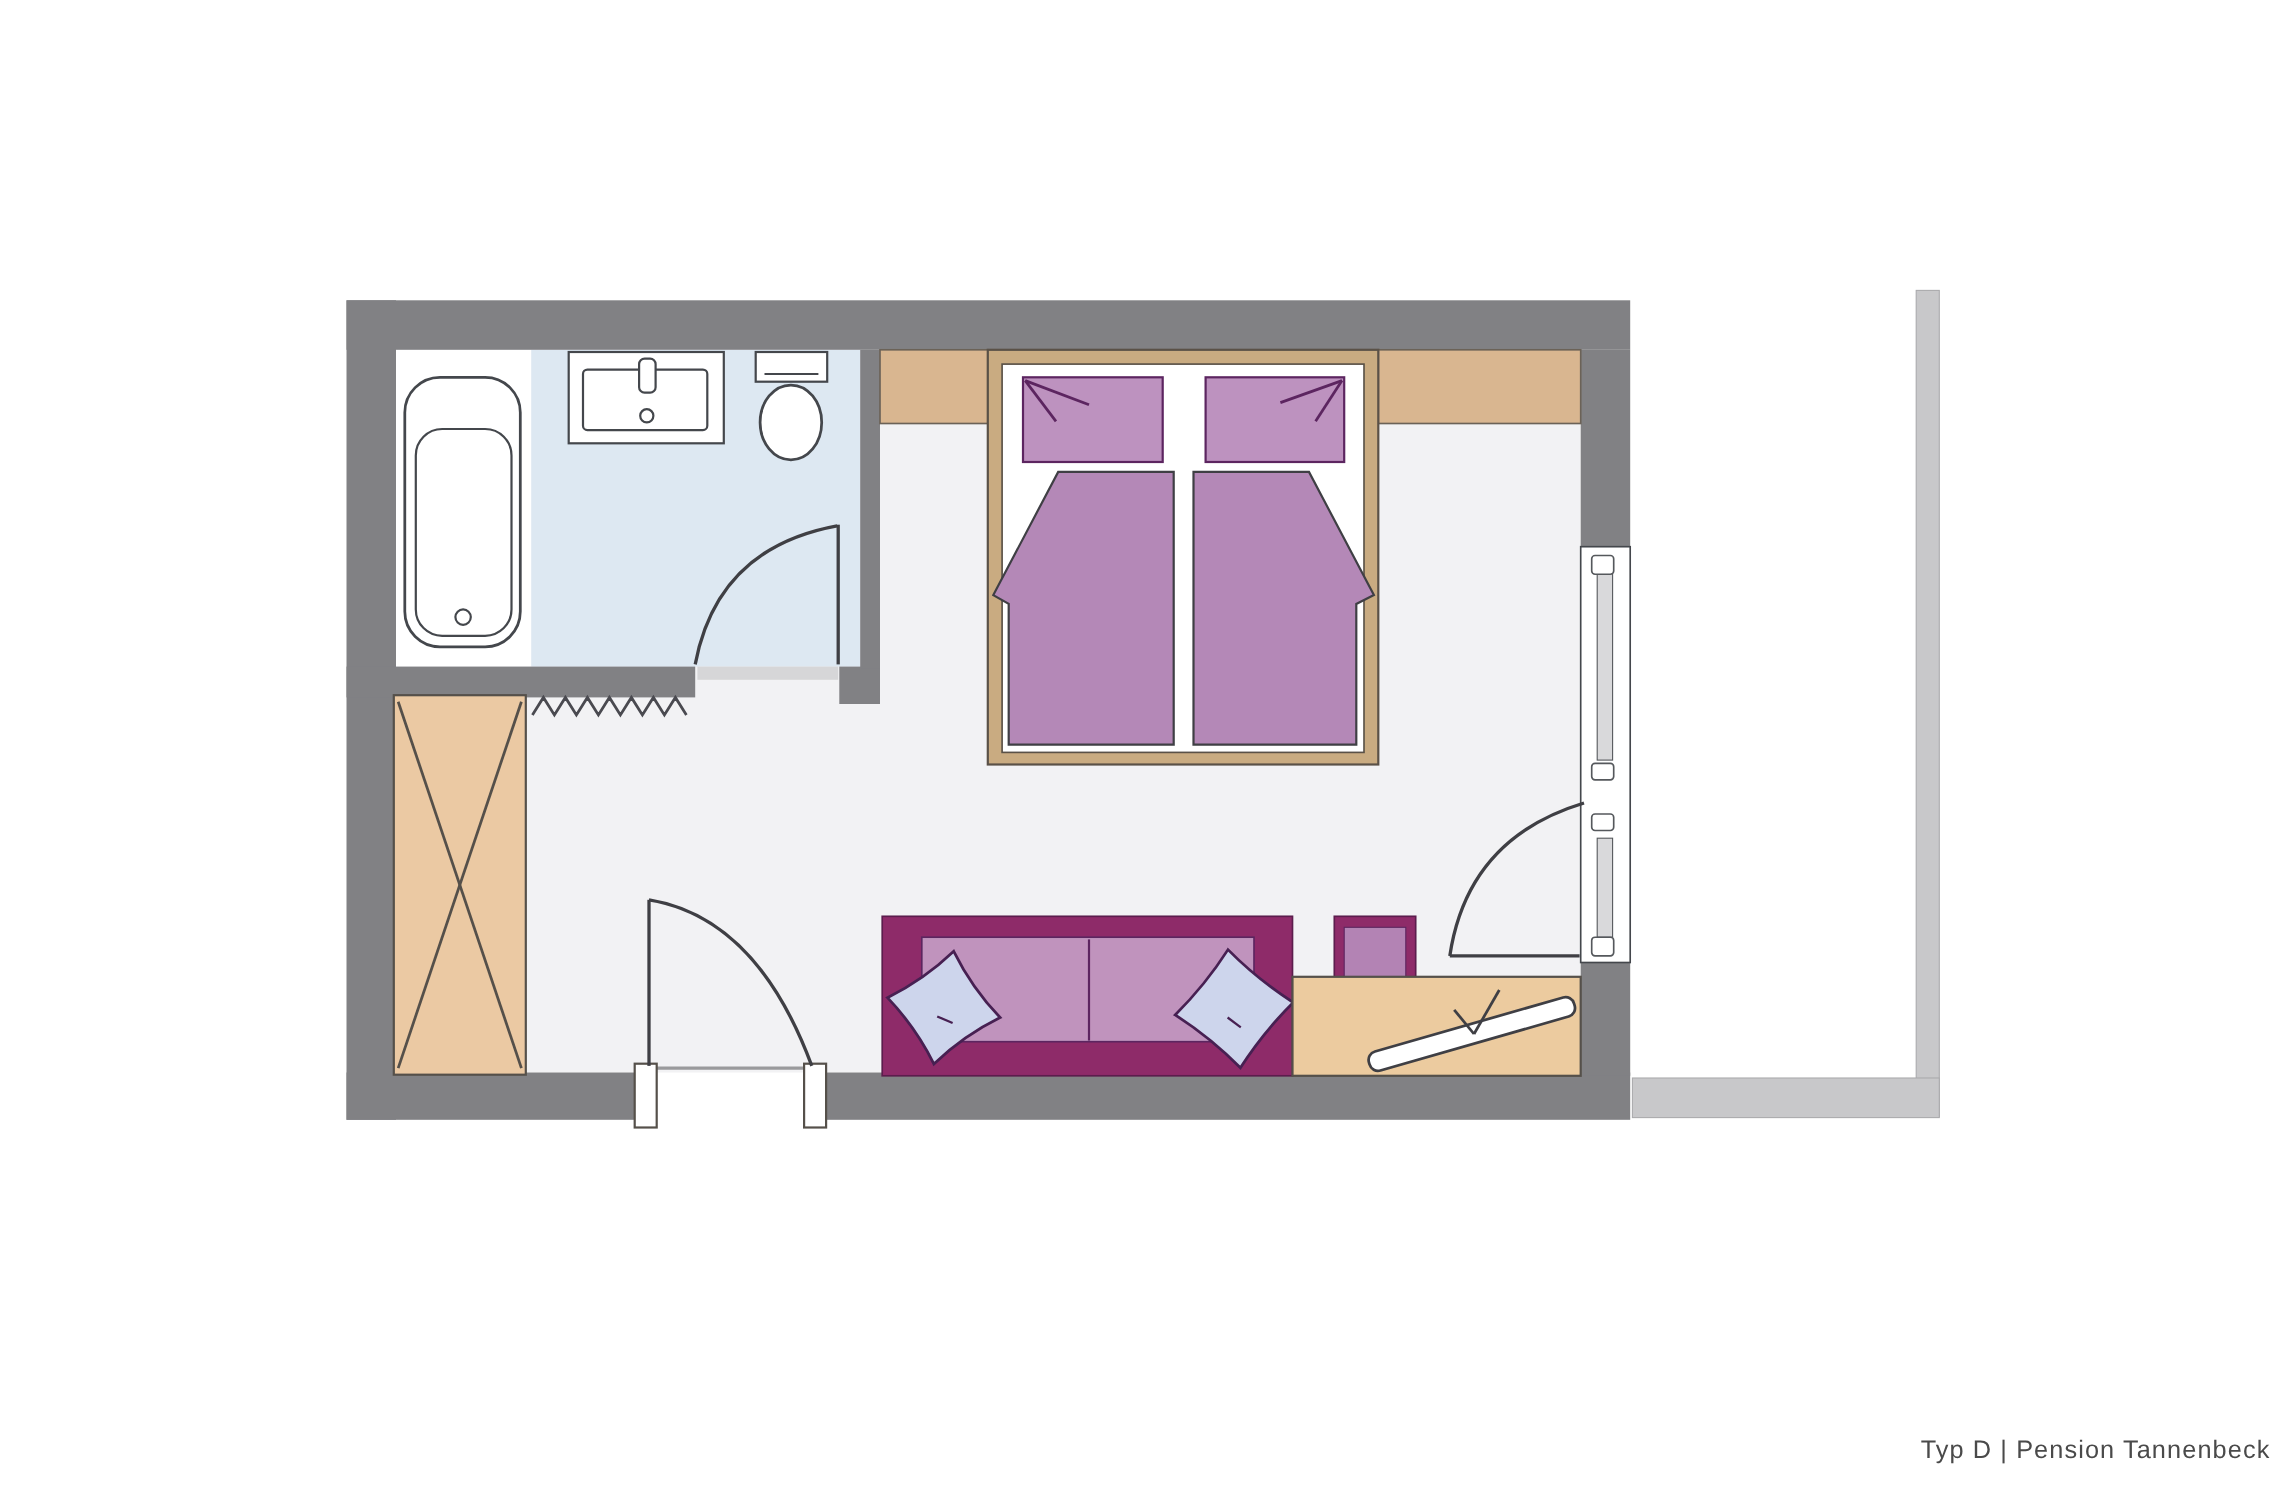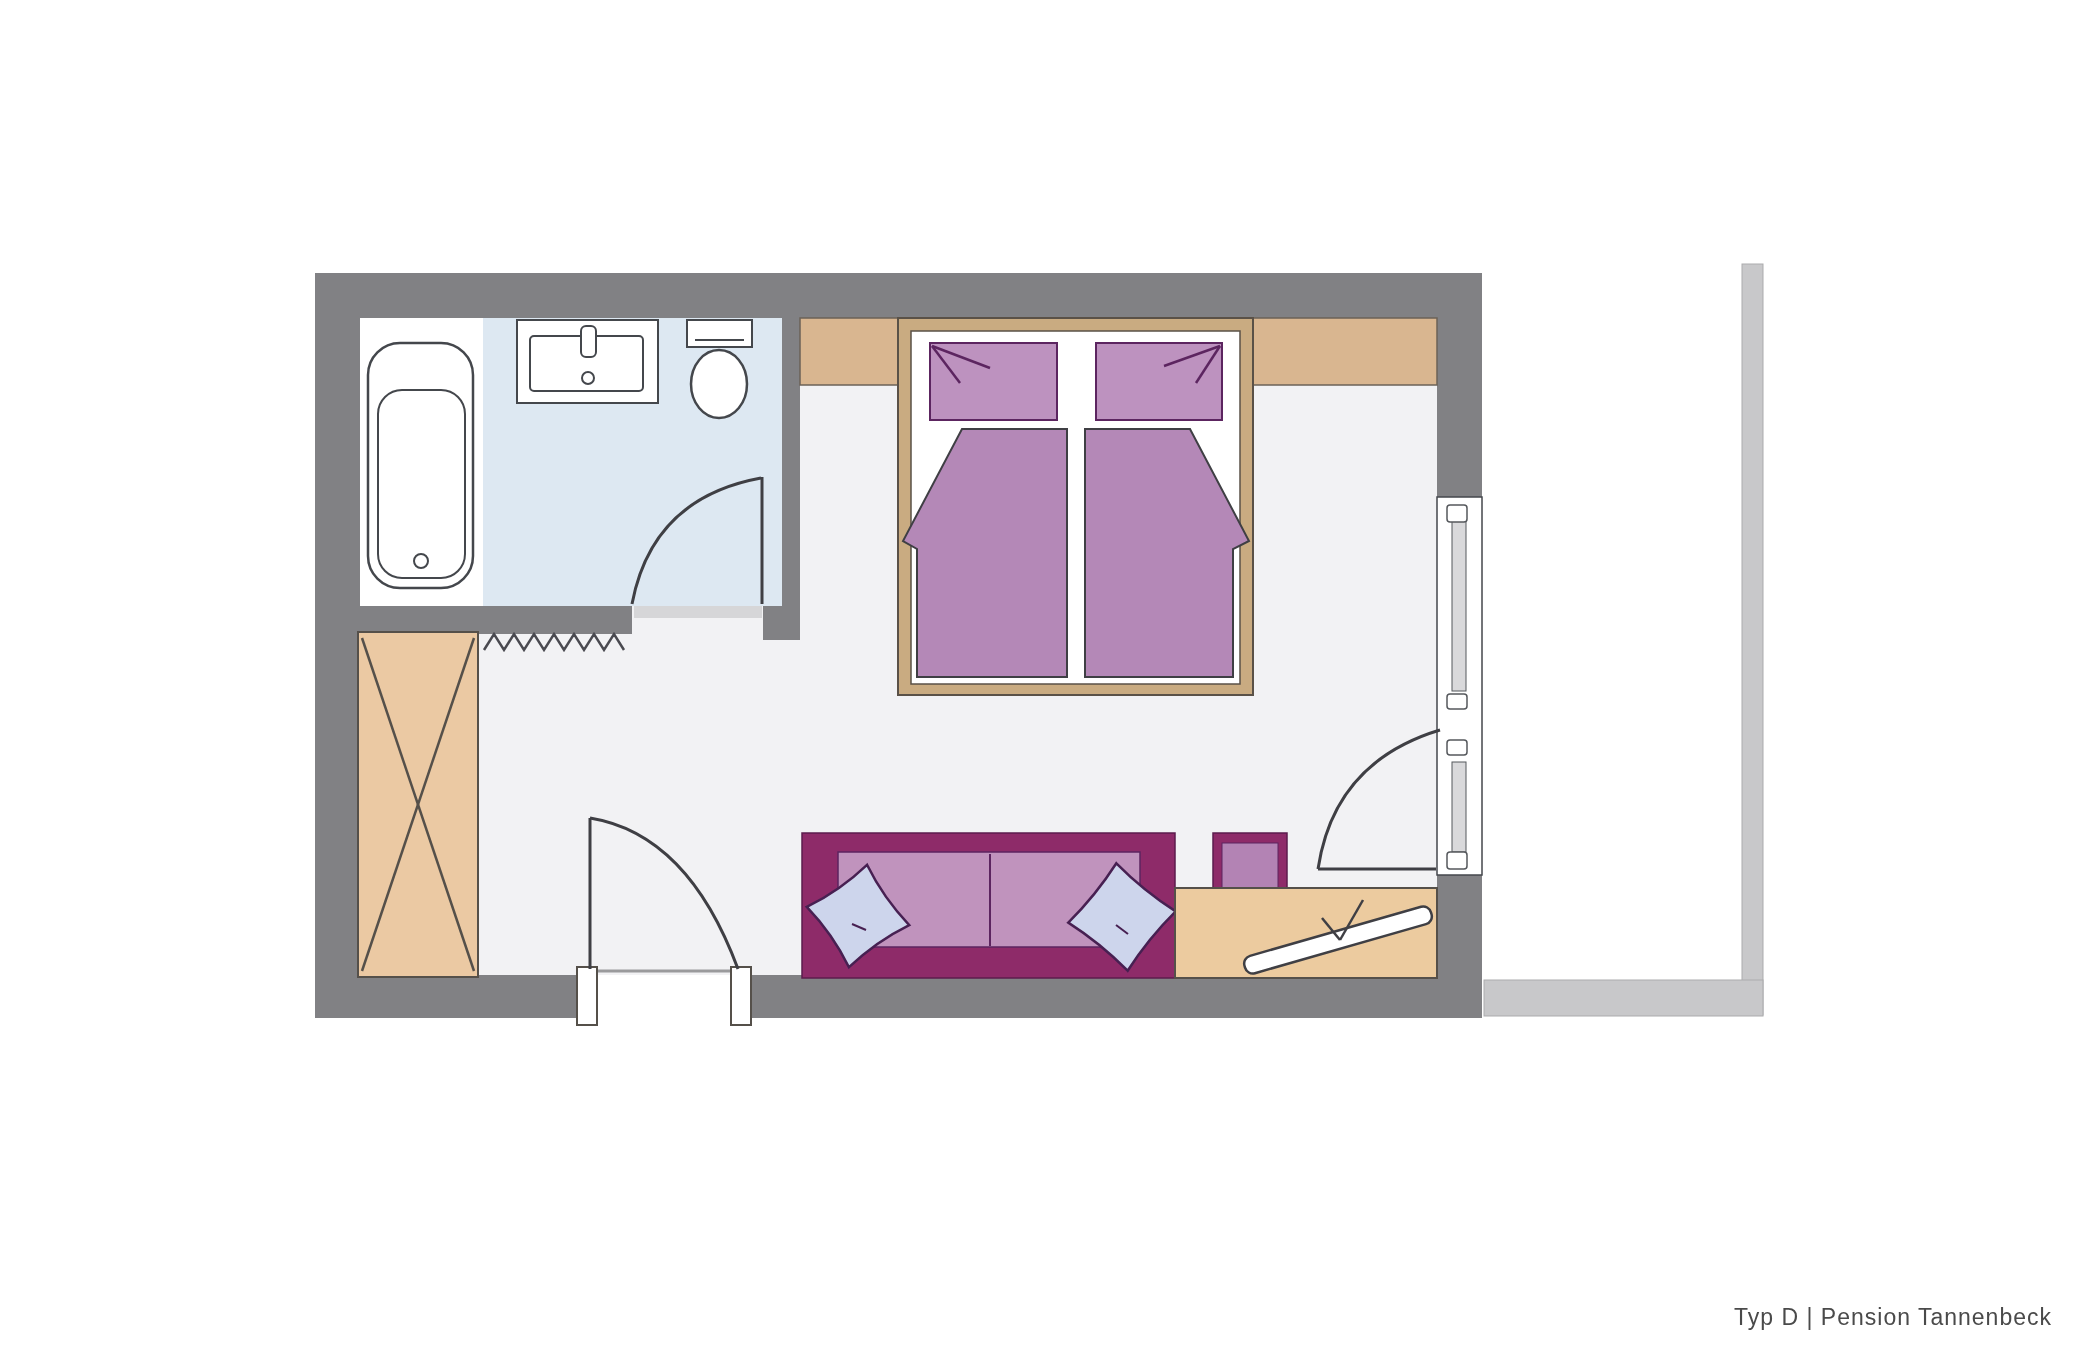--- a/index.html
+++ b/index.html
@@ -26,21 +26,21 @@
     position:relative;
     width:2080px;height:1352px;
     background:#ffffff;
     overflow:hidden;
     font-family:"Liberation Sans", sans-serif;
   }
   .plan-svg{position:absolute;left:0;top:0;}
   .caption{
     position:absolute;
     top:1304px;
-    right:28px;
+    right:16px;
     font-size:23px;
     letter-spacing:1px;
     color:var(--text);
   }
 </style>
 </head>
 <body>
 
 <div class="canvas">
 

